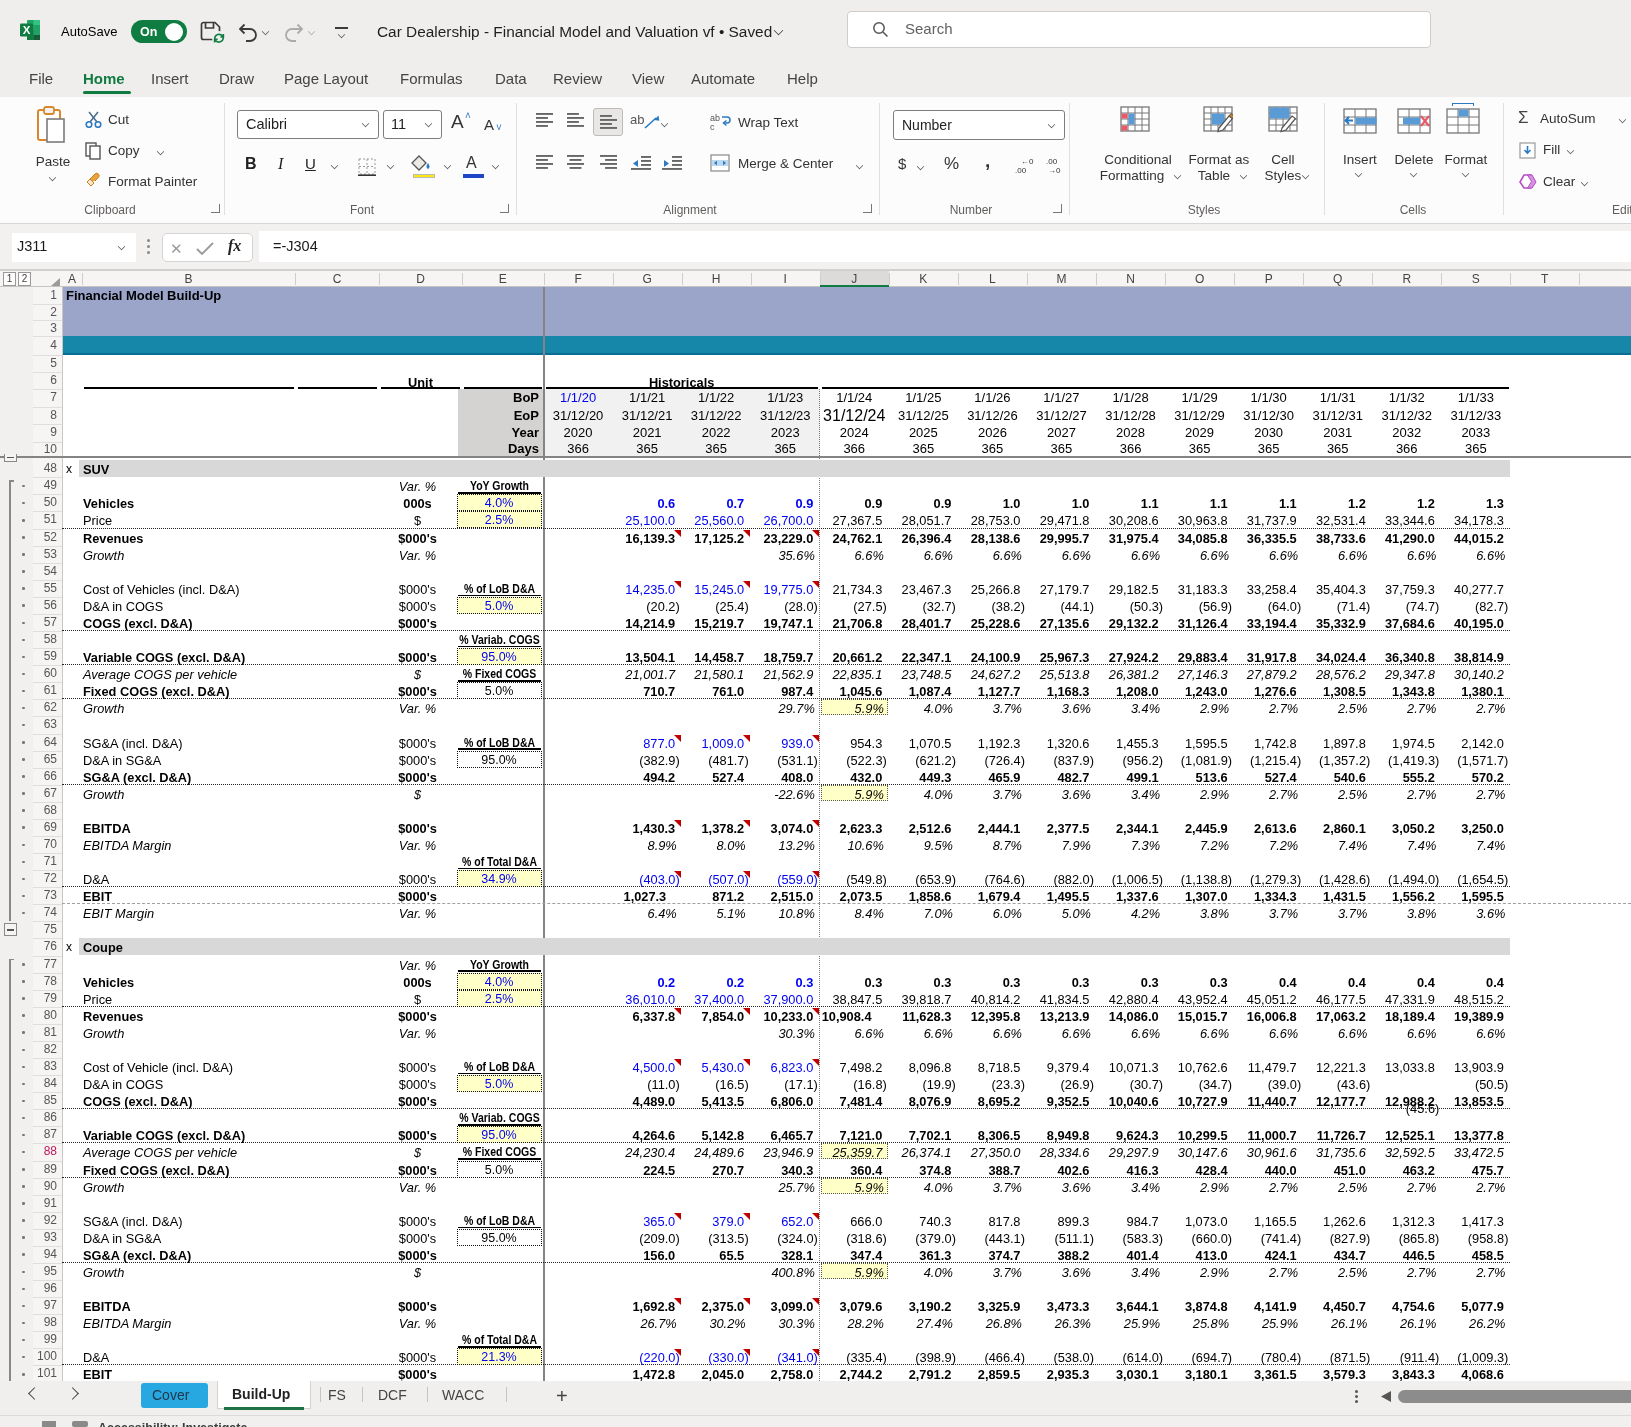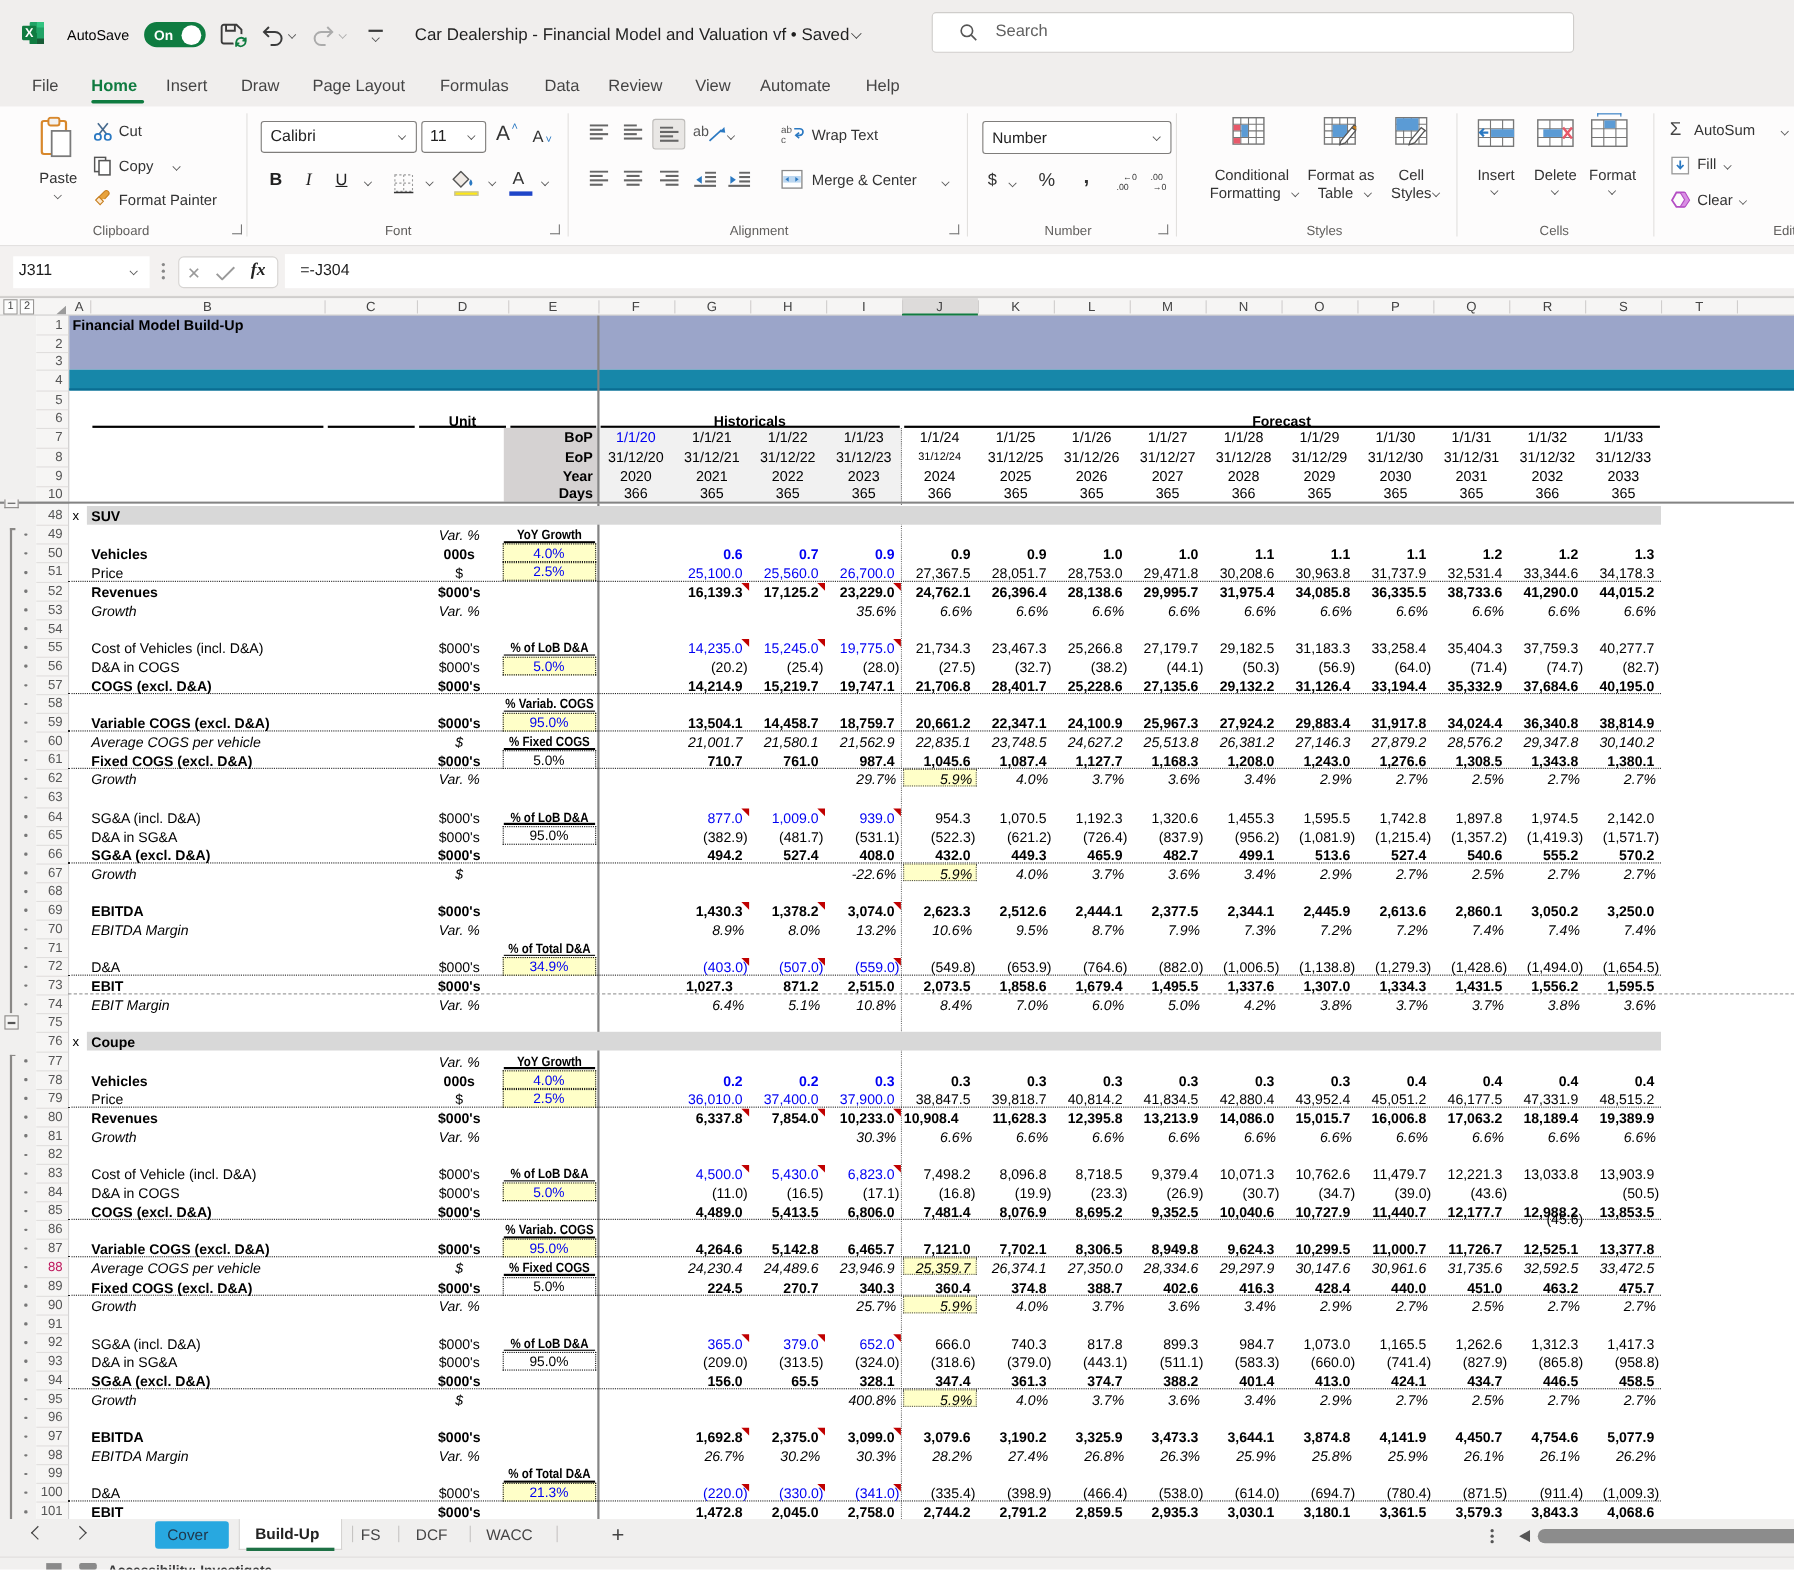--- a/index.html
+++ b/index.html
@@ -404,21 +404,20 @@
 <div class="abs" style="left:33px;top:424.2px;width:29px;height:1px;background:#e0dedd"></div>
 <div class="abs" style="left:33px;top:424.2px;width:24px;height:17.3px;text-align:right;font-size:12px;color:#555;line-height:17.3px">9</div>
 <div class="abs" style="left:33px;top:441.5px;width:29px;height:1px;background:#e0dedd"></div>
 <div class="abs" style="left:33px;top:441.5px;width:24px;height:14.7px;text-align:right;font-size:12px;color:#555;line-height:14.7px">10</div>
 <div class="abs" style="left:33px;top:456.2px;width:29px;height:1px;background:#e0dedd"></div>
 <div class="abs" style="left:63px;top:287.3px;width:1568px;height:48.9px;background:#9ba5c9"></div>
 <div class="abs" style="left:63px;top:336.2px;width:1568px;height:18.4px;background:#1787a9;border-bottom:2.5px solid #0a6d92"></div>
 <div class="abs" style="left:66px;top:287.3px;height:16px;line-height:17px;font-size:13px;font-weight:bold;color:#000;white-space:nowrap">Financial Model Build-Up</div>
 <div class="c b" style="left:379px;top:372.8px;width:83px;text-align:center">Unit</div>
 <div class="c b" style="left:543.5px;top:372.8px;width:276.2px;text-align:center">Historicals</div>
-<div class="c b" style="left:819.7px;top:372.8px;width:690.6px;text-align:center">Forecast</div>
 <div class="abs" style="left:84px;top:387.2px;width:210px;height:1.8px;background:#000"></div>
 <div class="abs" style="left:298px;top:387.2px;width:79px;height:1.8px;background:#000"></div>
 <div class="abs" style="left:381px;top:387.2px;width:79px;height:1.8px;background:#000"></div>
 <div class="abs" style="left:464px;top:387.2px;width:77.5px;height:1.8px;background:#000"></div>
 <div class="abs" style="left:545.5px;top:387.2px;width:272.5px;height:1.8px;background:#000"></div>
 <div class="abs" style="left:821.5px;top:387.2px;width:687.5px;height:1.8px;background:#000"></div>
 <div class="abs" style="left:458px;top:389.2px;width:85.5px;height:67.0px;background:#d5d2d2"></div>
 <div class="abs" style="left:543.5px;top:389.2px;width:276.2px;height:67.0px;background:#f1f1f1"></div>
 <div class="abs b" style="left:458px;top:389.2px;width:81px;text-align:right;font-size:13px;font-weight:bold;line-height:17.7px;height:17.7px">BoP</div>
 <div class="abs" style="left:543.5px;top:389.2px;width:69.1px;text-align:center;font-size:13px;line-height:17.7px;height:17.7px;color:#0000f2">1/1/20</div>
@@ -433,21 +432,21 @@
 <div class="abs" style="left:1165.0px;top:389.2px;width:69.1px;text-align:center;font-size:13px;line-height:17.7px;height:17.7px;color:#000">1/1/29</div>
 <div class="abs" style="left:1234.1px;top:389.2px;width:69.1px;text-align:center;font-size:13px;line-height:17.7px;height:17.7px;color:#000">1/1/30</div>
 <div class="abs" style="left:1303.2px;top:389.2px;width:69.1px;text-align:center;font-size:13px;line-height:17.7px;height:17.7px;color:#000">1/1/31</div>
 <div class="abs" style="left:1372.2px;top:389.2px;width:69.1px;text-align:center;font-size:13px;line-height:17.7px;height:17.7px;color:#000">1/1/32</div>
 <div class="abs" style="left:1441.3px;top:389.2px;width:69.1px;text-align:center;font-size:13px;line-height:17.7px;height:17.7px;color:#000">1/1/33</div>
 <div class="abs b" style="left:458px;top:406.9px;width:81px;text-align:right;font-size:13px;font-weight:bold;line-height:17.3px;height:17.3px">EoP</div>
 <div class="abs" style="left:543.5px;top:406.9px;width:69.1px;text-align:center;font-size:13px;line-height:17.3px;height:17.3px;color:#000">31/12/20</div>
 <div class="abs" style="left:612.6px;top:406.9px;width:69.1px;text-align:center;font-size:13px;line-height:17.3px;height:17.3px;color:#000">31/12/21</div>
 <div class="abs" style="left:681.6px;top:406.9px;width:69.1px;text-align:center;font-size:13px;line-height:17.3px;height:17.3px;color:#000">31/12/22</div>
 <div class="abs" style="left:750.7px;top:406.9px;width:69.1px;text-align:center;font-size:13px;line-height:17.3px;height:17.3px;color:#000">31/12/23</div>
-<div class="abs" style="left:819.7px;top:406.9px;width:69.1px;text-align:center;font-size:10px;line-height:17.3px;height:17.3px;color:#000">31/12/24</div>
+<div class="abs" style="left:819.7px;top:406.9px;width:69.1px;text-align:center;font-size:16px;line-height:17.3px;height:17.3px;color:#000">31/12/24</div>
 <div class="abs" style="left:888.8px;top:406.9px;width:69.1px;text-align:center;font-size:13px;line-height:17.3px;height:17.3px;color:#000">31/12/25</div>
 <div class="abs" style="left:957.9px;top:406.9px;width:69.1px;text-align:center;font-size:13px;line-height:17.3px;height:17.3px;color:#000">31/12/26</div>
 <div class="abs" style="left:1026.9px;top:406.9px;width:69.1px;text-align:center;font-size:13px;line-height:17.3px;height:17.3px;color:#000">31/12/27</div>
 <div class="abs" style="left:1096.0px;top:406.9px;width:69.1px;text-align:center;font-size:13px;line-height:17.3px;height:17.3px;color:#000">31/12/28</div>
 <div class="abs" style="left:1165.0px;top:406.9px;width:69.1px;text-align:center;font-size:13px;line-height:17.3px;height:17.3px;color:#000">31/12/29</div>
 <div class="abs" style="left:1234.1px;top:406.9px;width:69.1px;text-align:center;font-size:13px;line-height:17.3px;height:17.3px;color:#000">31/12/30</div>
 <div class="abs" style="left:1303.2px;top:406.9px;width:69.1px;text-align:center;font-size:13px;line-height:17.3px;height:17.3px;color:#000">31/12/31</div>
 <div class="abs" style="left:1372.2px;top:406.9px;width:69.1px;text-align:center;font-size:13px;line-height:17.3px;height:17.3px;color:#000">31/12/32</div>
 <div class="abs" style="left:1441.3px;top:406.9px;width:69.1px;text-align:center;font-size:13px;line-height:17.3px;height:17.3px;color:#000">31/12/33</div>
 <div class="abs b" style="left:458px;top:424.2px;width:81px;text-align:right;font-size:13px;font-weight:bold;line-height:17.3px;height:17.3px">Year</div>

